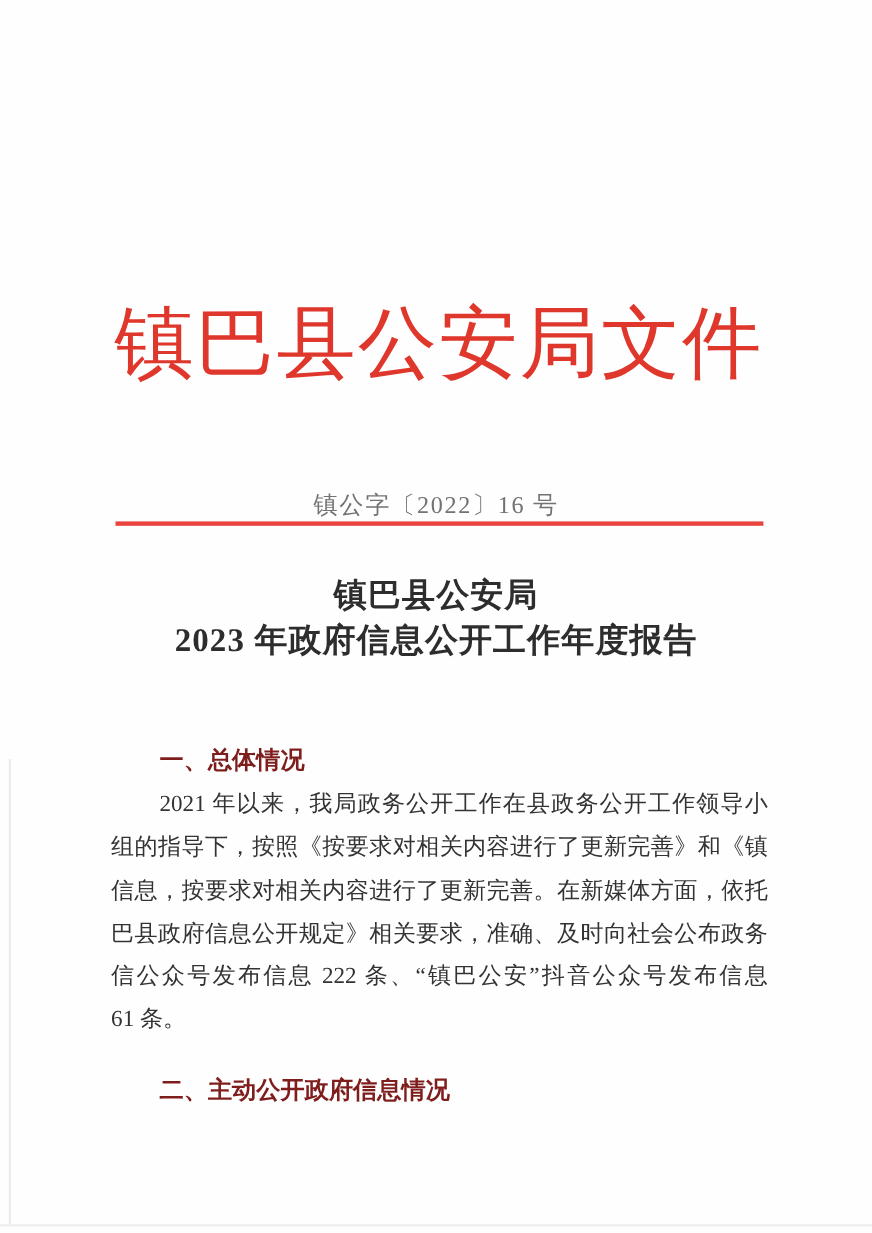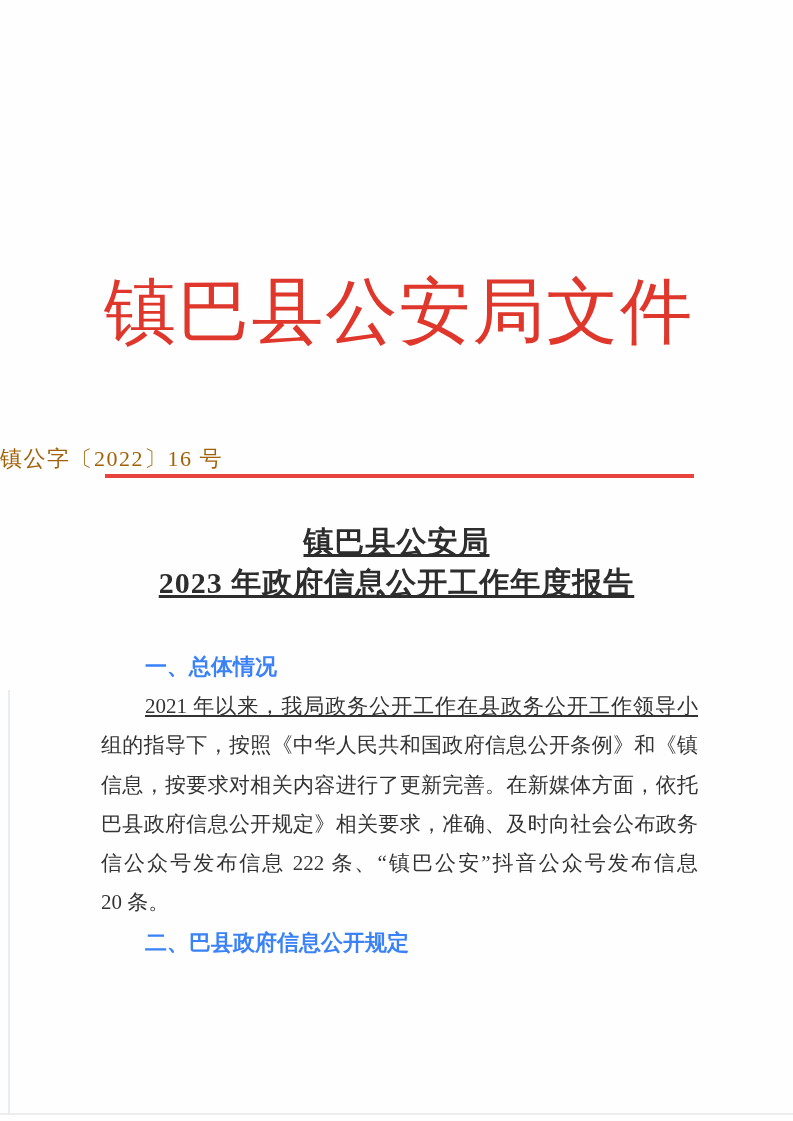--- a/index.html
+++ b/index.html
@@ -40,68 +40,69 @@
     text-align: justify;
     text-align-last: justify;
     white-space: nowrap;
     letter-spacing: 0;
   }
   
   .doc-number {
     position: absolute;
     left: 0; top: 444px;
     width: 100%;
+    text-align: center;
     font-size: 22px;
     letter-spacing: 1.5px;
-    color: #a16207;
+    color: #737373;
   }
   
   .red-rule {
     position: absolute;
     left: 105px; top: 474px;
     width: 589px; height: 4px;
     background: var(--rule-red, #e8433c);
   }
   
   .doc-title {
     position: absolute;
     left: 0; top: 521px;
     width: 100%;
     text-align: center;
     font-weight: bold;
     font-size: 30px;
     line-height: 41px;
     color: #2d2d2d;
     letter-spacing: 1px;
-    text-decoration: underline;
   }
   
   .body-block {
     position: absolute;
     left: 101px; top: 647px;
     width: 597px;
     font-size: 21px;
     color: #333333;
   }
   .section-heading {
     font-family: "Liberation Sans", "DejaVu Sans", sans-serif;
     font-weight: bold;
     font-size: 22px;
     line-height: 40px;
-    color: #3b82f6;
+    color: #7f1d1d;
     padding-left: 44px;
     text-align: left;
+    margin-top: 24px;
   }
   .para-line {
     line-height: 39.3px;
     text-align: justify;
     text-align-last: justify;
     color: #333333;
   }
-  .para-line.first-line { text-indent: 44px; text-decoration: underline; }
+  .para-line.first-line { text-indent: 44px; }
   .para-line.last-line {
     text-align: left;
     text-align-last: left;
   }
 </style>
 </head>
 <body>
 
 <div class="page">
 
@@ -116,22 +117,22 @@
 
   <div class="doc-title">
     <div>镇巴县公安局</div>
     <div>2023 年政府信息公开工作年度报告</div>
   </div>
 
   <div class="body-block">
     <div class="section-heading">一、总体情况</div>
 
     <div class="para-line first-line">2021 年以来，我局政务公开工作在县政务公开工作领导小</div>
-    <div class="para-line">组的指导下，按照《中华人民共和国政府信息公开条例》和《镇</div>
+    <div class="para-line">组的指导下，按照《按要求对相关内容进行了更新完善》和《镇</div>
     <div class="para-line">信息，按要求对相关内容进行了更新完善。在新媒体方面，依托</div>
     <div class="para-line">巴县政府信息公开规定》相关要求，准确、及时向社会公布政务</div>
     <div class="para-line">信公众号发布信息 222 条、“镇巴公安”抖音公众号发布信息</div>
-    <div class="para-line last-line">20 条。</div>
+    <div class="para-line last-line">61 条。</div>
 
-    <div class="section-heading">二、巴县政府信息公开规定</div>
+    <div class="section-heading">二、主动公开政府信息情况</div>
   </div>
 
 </div>
 
 </body></html>

